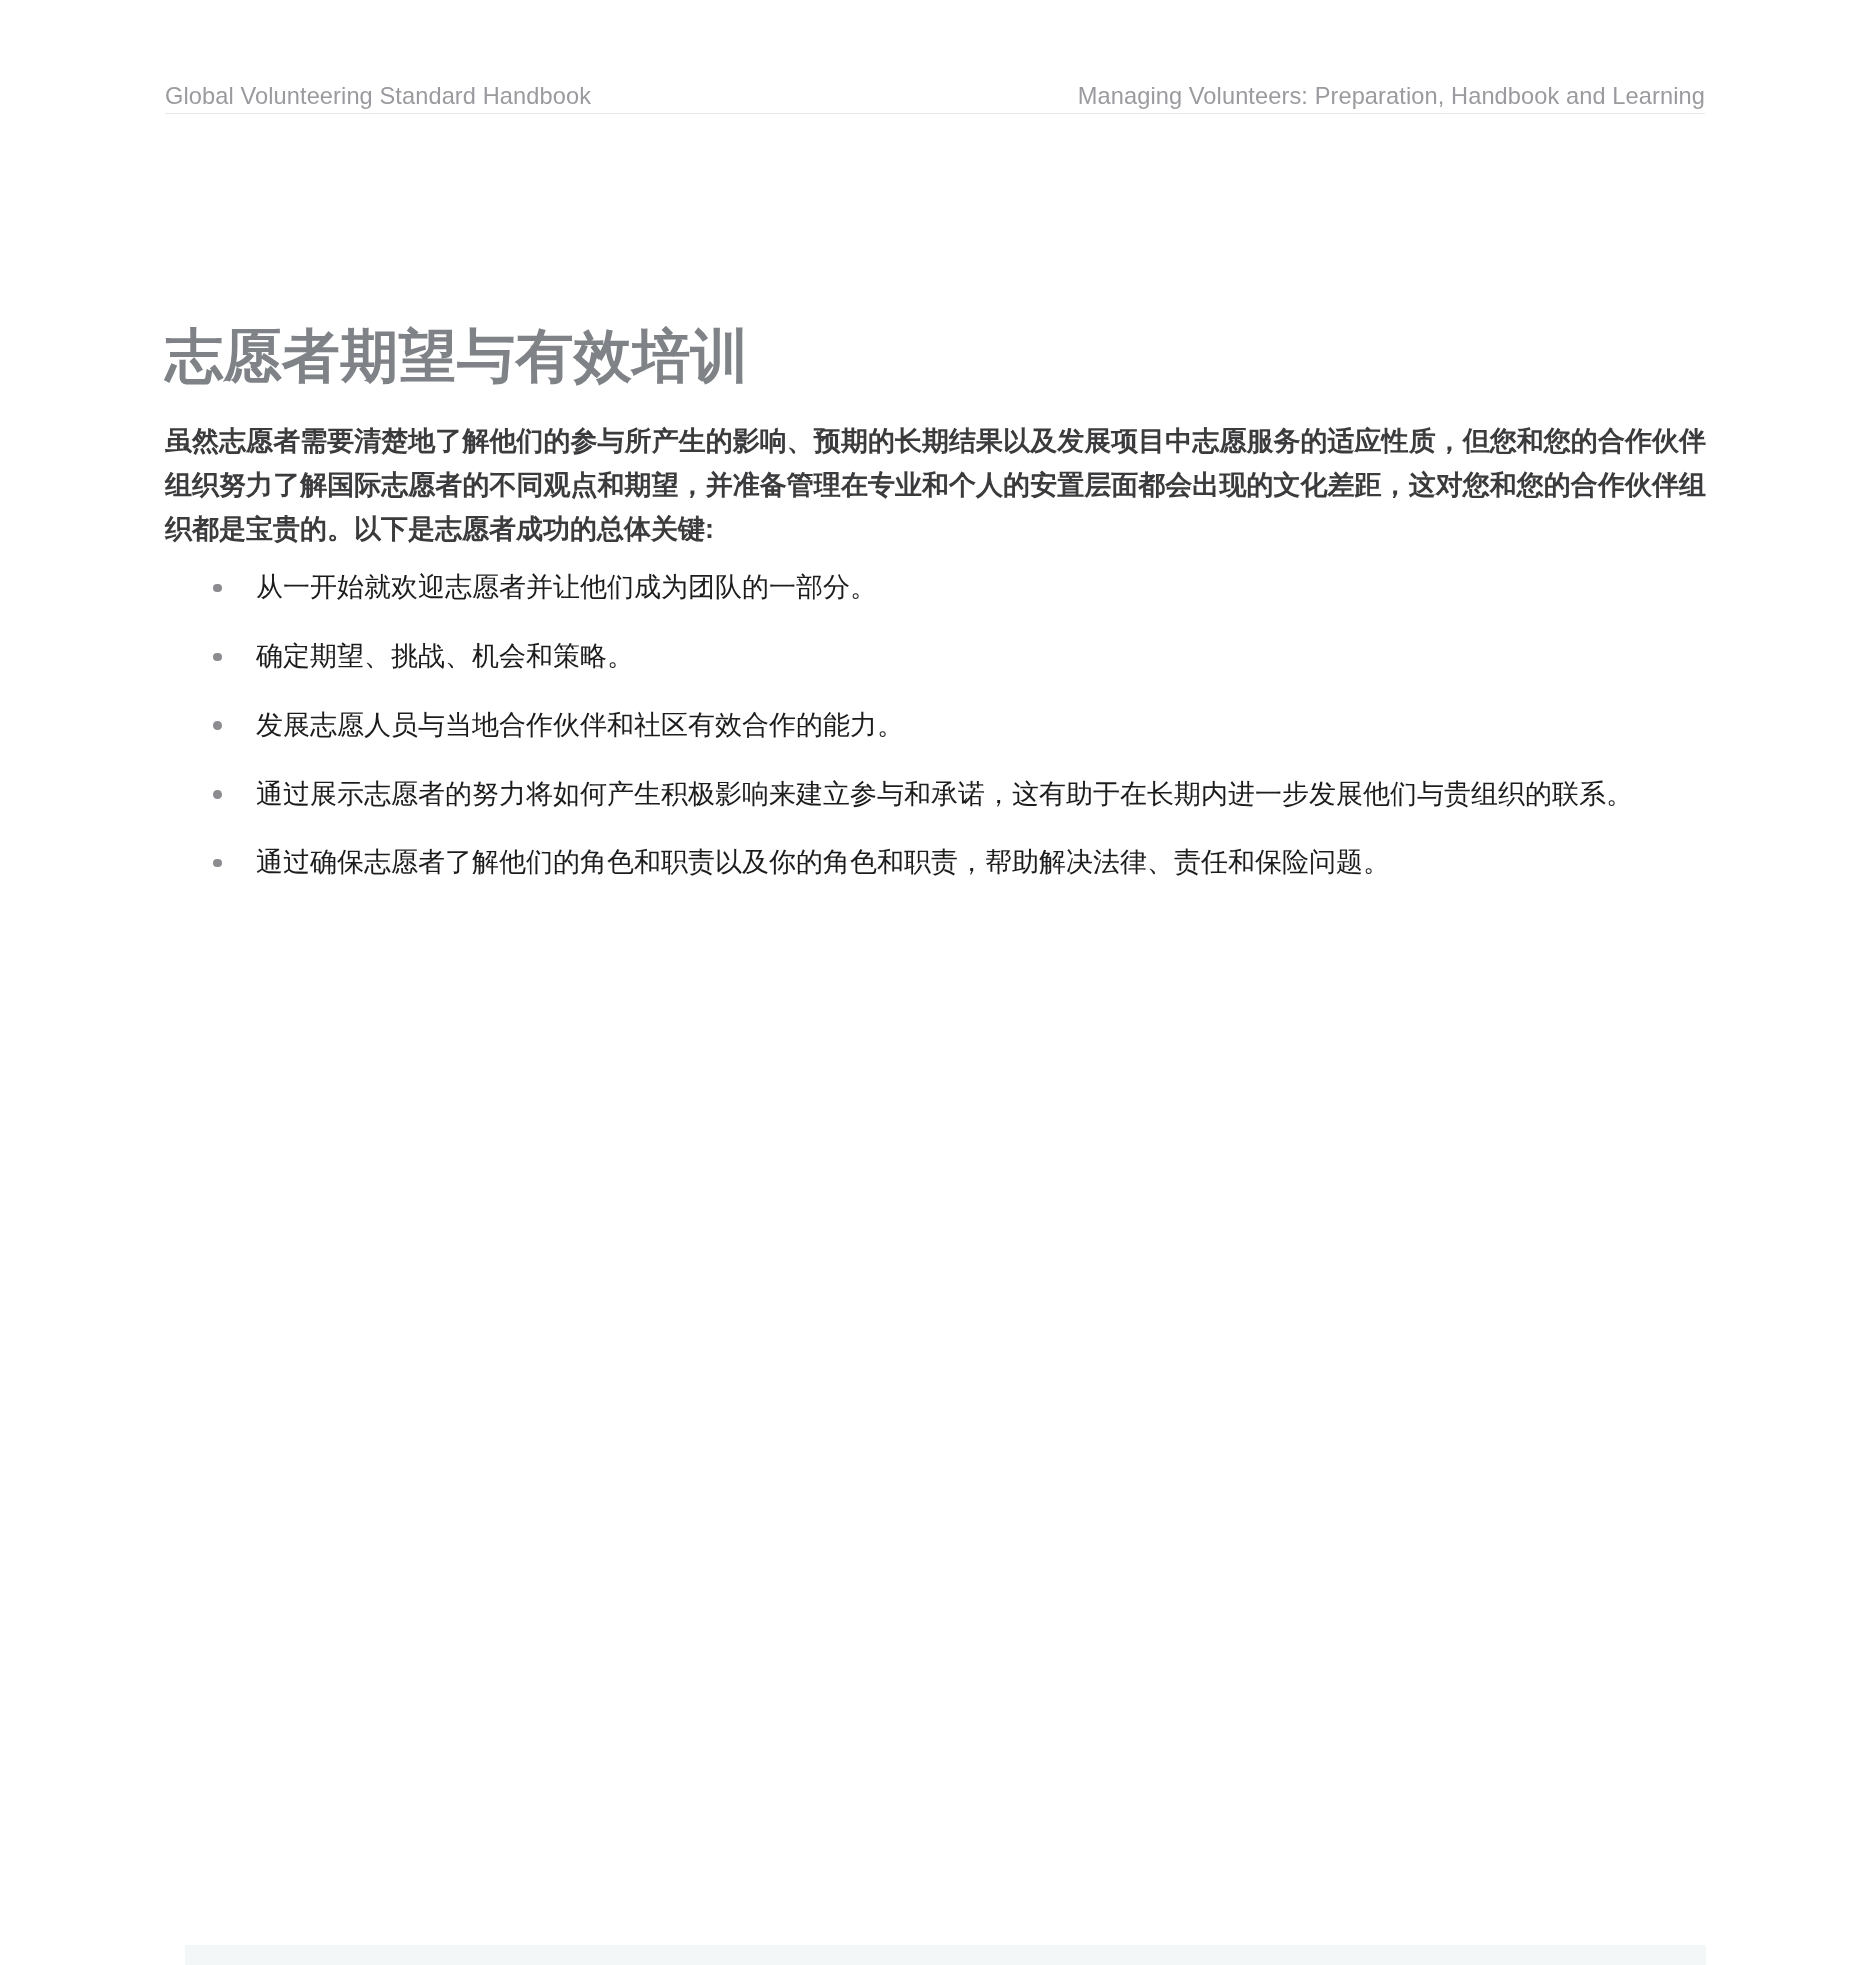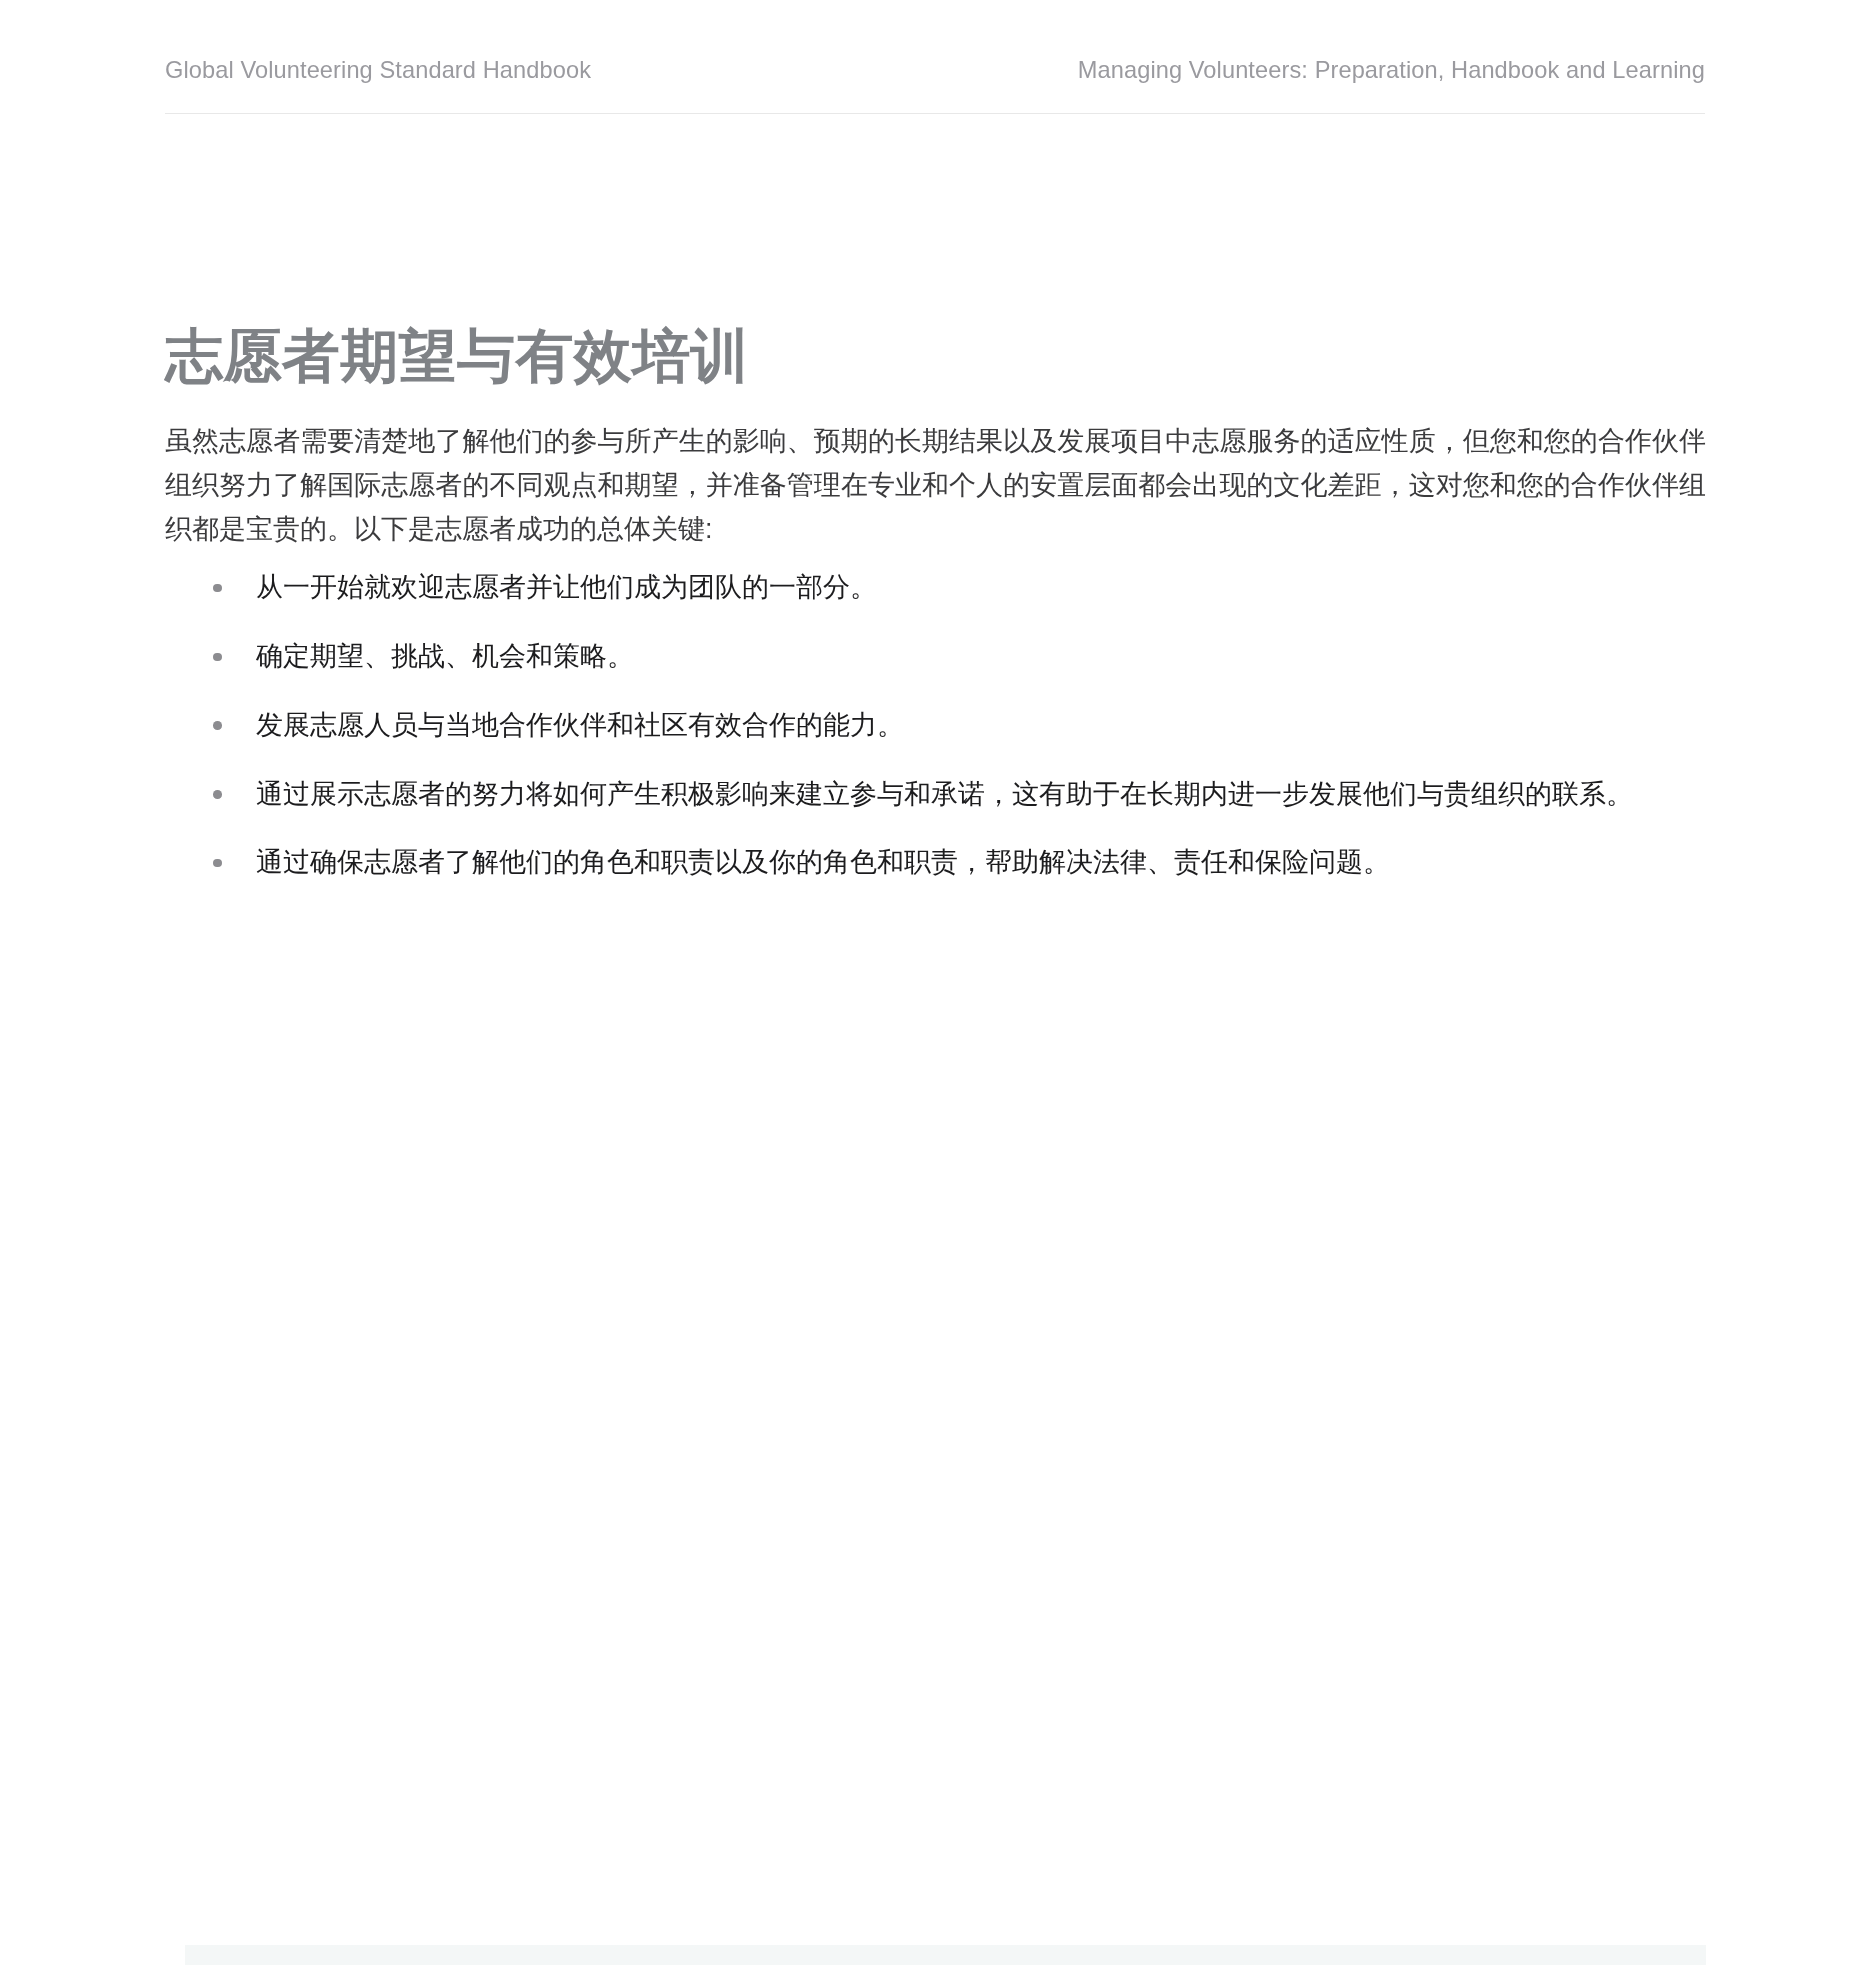--- a/index.html
+++ b/index.html
@@ -22,25 +22,25 @@
   }
 
   
   .page-header {
     position: absolute;
     top: 59px;
     left: 165px;
     right: 165px;
     height: 55px;
     display: flex;
-    align-items: flex-start;
+    align-items: flex-end;
     justify-content: space-between;
     border-bottom: 1.2px solid #e8e8e8;
     box-sizing: border-box;
-    padding-bottom: 15px;
+    padding-bottom: 4px;
   }
   .header-text {
     font-size: 23.6px;
     color: #9a9a9f;
     letter-spacing: 0.1px;
     white-space: nowrap;
     line-height: 1;
   }
 
   
@@ -60,20 +60,21 @@
     margin: 0 0 31px 0;
   }
 
   .body-par {
     font-size: 27px;
     color: #3b3b3d;
     line-height: 1.62;
     margin: 0 0 11.8px 0;
     text-align: justify;
     text-justify: inter-character;
+    font-weight: bold;
   }
 
   .bullet-list {
     list-style: none;
     margin: 15px 0 12px 0;
     padding: 0;
   }
   .bullet-item {
     position: relative;
     padding-left: 91px;

